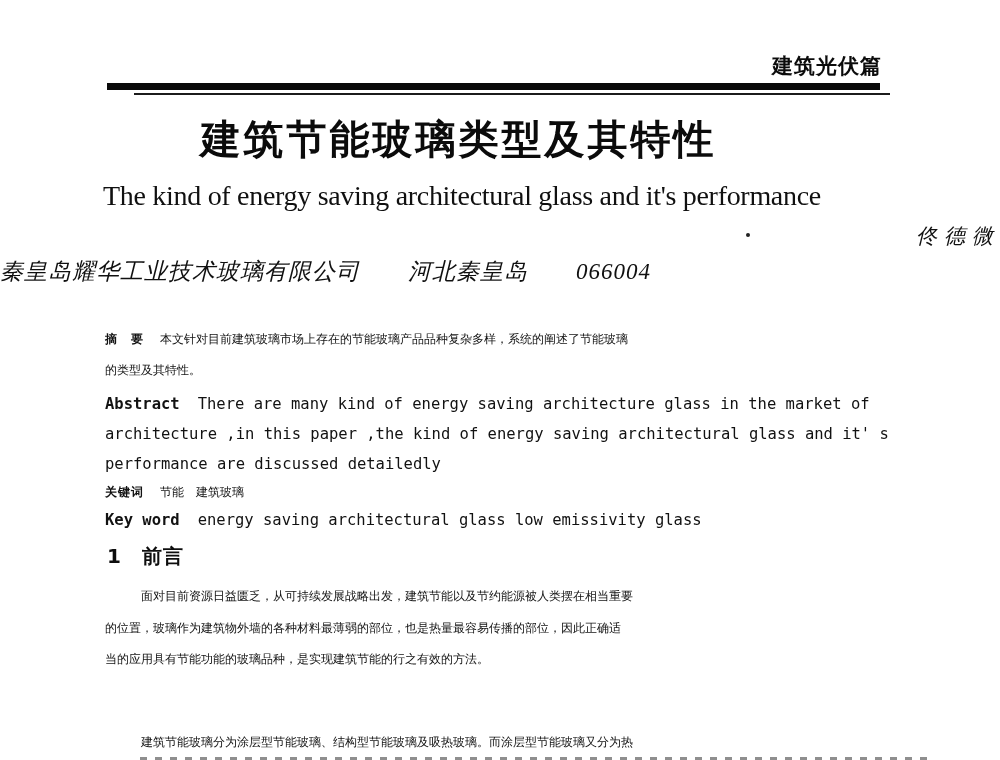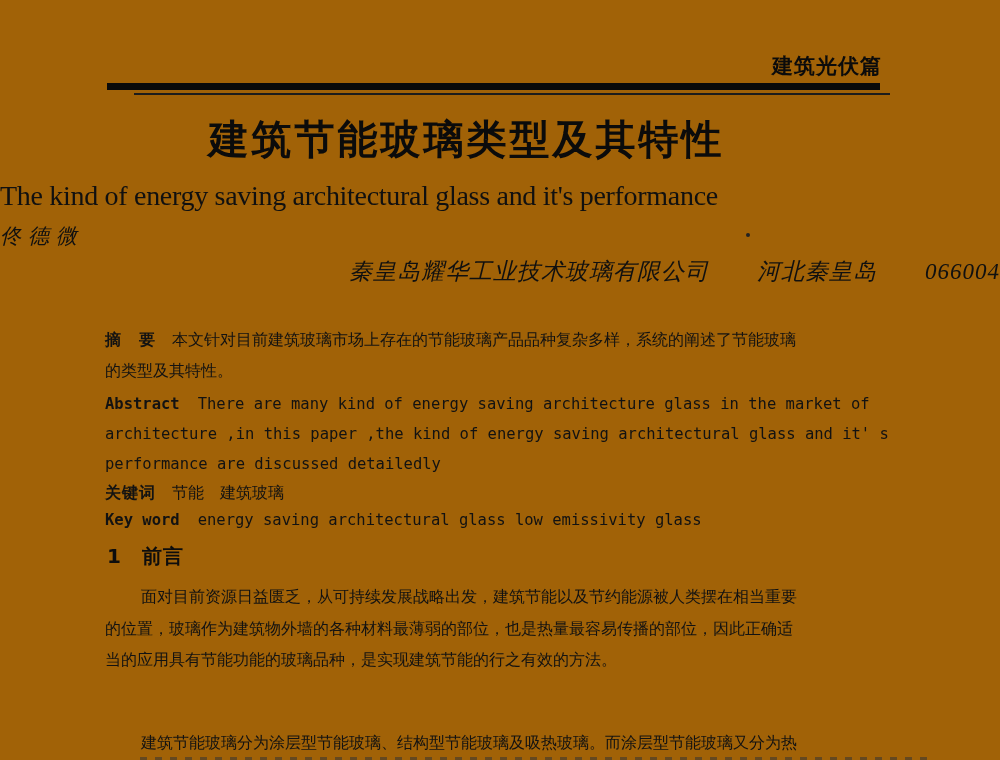--- a/index.html
+++ b/index.html
@@ -1,55 +1,55 @@
 <!DOCTYPE html>
 <html><head>
 <meta charset="utf-8">
 <style>
   html,body{margin:0;padding:0;background:#e8e8e8;}
   .page{
     position:relative;
     width:1000px;height:760px;
-    background:#a16207;
+    background:#ffffff;
     color:#141414;
     overflow:hidden;
     font-family:"Liberation Serif","DejaVu Serif",serif;
     margin:0 auto;
   }
   
   .section-tag{
     position:absolute;top:52px;right:118px;
     font-family:"DejaVu Sans","Liberation Sans",sans-serif;
     font-weight:bold;font-size:21px;letter-spacing:1px;color:#0b0b0b;
   }
   .rule-thick{position:absolute;left:107px;top:83px;width:773px;height:7px;background:#0a0a0a;}
   .rule-thin{position:absolute;left:134px;top:93px;width:756px;height:2px;background:#1c1c1c;}
   
   .title-cn{
-    position:absolute;left:12px;top:112px;width:909px;text-align:center;
+    position:absolute;left:4px;top:112px;width:909px;text-align:center;
     font-family:"DejaVu Sans","Liberation Sans",sans-serif;
     font-weight:bold;font-size:40px;letter-spacing:3px;color:#0b0b0b;
   }
   .title-en{
-    position:absolute;left:0;top:180px;width:924px;text-align:left;
+    position:absolute;left:0;top:180px;width:924px;text-align:center;
     font-family:"Liberation Serif","DejaVu Serif",serif;
     font-size:28px;letter-spacing:-0.3px;color:#101010;
   }
   .author{
-    position:absolute;left:0;top:222px;width:1000px;text-align:left;
+    position:absolute;left:0;top:222px;width:1000px;text-align:right;
     font-style:italic;font-size:21px;letter-spacing:7px;color:#101010;
   }
   .affiliation{
-    position:absolute;left:0;top:256px;width:1000px;text-align:right;
+    position:absolute;left:0;top:256px;width:1000px;text-align:left;
     font-style:italic;font-size:23px;letter-spacing:1px;color:#101010;
   }
   .speck{position:absolute;left:746px;top:233px;width:4px;height:4px;background:#222;border-radius:50%;}
   
   .blk{position:absolute;left:105px;width:812px;white-space:nowrap;}
-  .cjk{font-size:16px;line-height:31px;color:#121212;}
+  .cjk{font-size:12px;line-height:31px;color:#121212;}
   .mono{font-family:"DejaVu Sans Mono","Liberation Mono",monospace;font-size:15.5px;line-height:30px;color:#121212;}
   .lbl-cn{
     font-family:"DejaVu Sans","Liberation Sans",sans-serif;
     font-weight:bold;letter-spacing:1px;margin-right:16px;
   }
   .lbl-en{font-weight:bold;margin-right:18px;}
   .indent{padding-left:36px;}
   .sec-head{
     position:absolute;left:107px;
     font-family:"DejaVu Sans","Liberation Sans",sans-serif;

